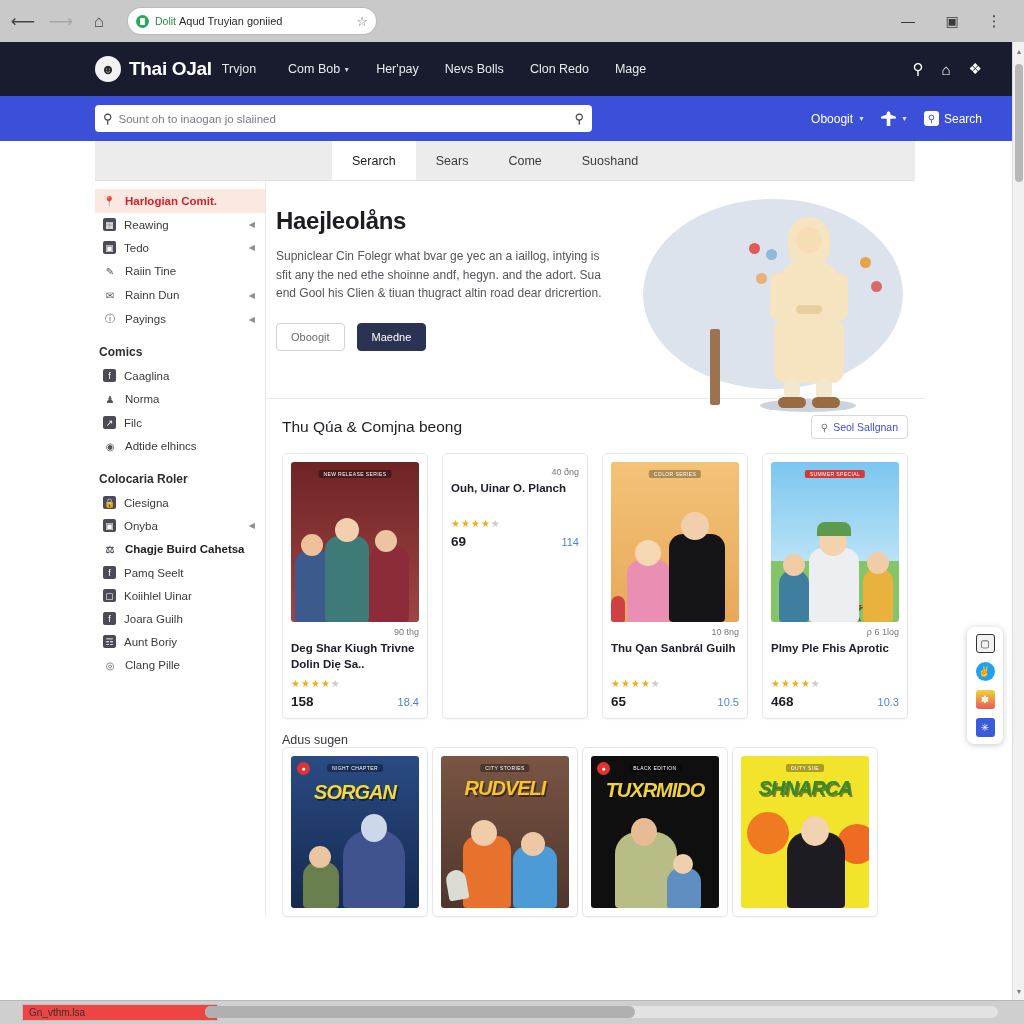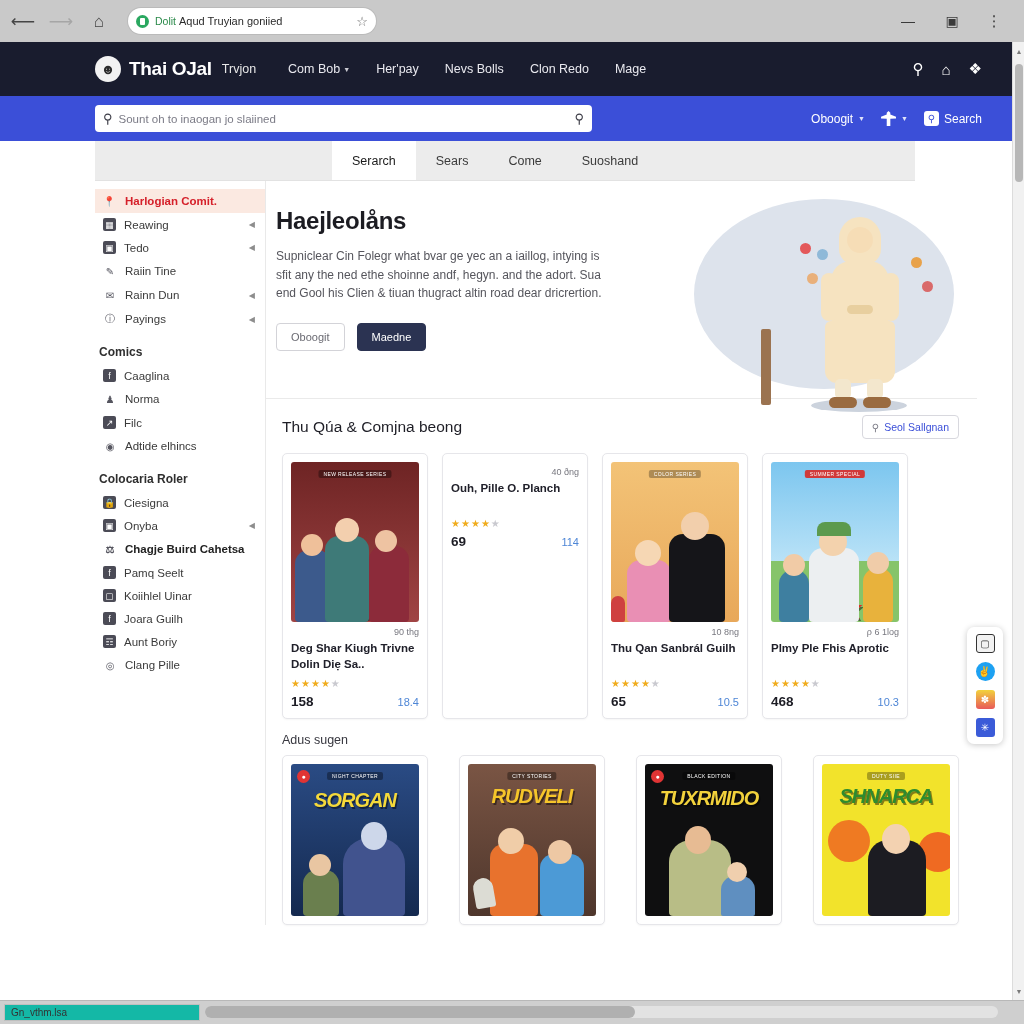--- a/index.html
+++ b/index.html
@@ -241,21 +241,21 @@
     margin-top:4px; min-height:31px;
   }
   .stars { margin-top:6px; font-size:10px; letter-spacing:1px; color:#f0ac1d; }
   .stars .off { color:#c9c9cf; }
   .card-foot { display:flex; align-items:baseline; margin-top:5px; }
   .card-num { font-size:13.5px; font-weight:bold; color:#1c1c24; }
   .card-alt { margin-left:auto; font-size:11px; color:#4e86d6; }
 
   #section2 { padding:14px 18px 0 16px; }
   #section2-title { font-size:12.5px; color:#37373f; }
-  .grid2 { display:flex; gap:31px; margin-top:8px; }
+  .grid2 { display:flex; gap:4px; }
   .card2 {
     width:146px; background:#fff; border:1px solid #e6e6ea;
     border-radius:5px; padding:8px; box-shadow:0 1px 2px rgba(0,0,0,.04);
   }
   .cover2 { width:100%; height:152px; border-radius:3px; position:relative; overflow:hidden;}
 
   
   #share-rail {
     position:absolute; right:9px; top:486px; width:36px;
     background:#fff; border-radius:7px; box-shadow:0 1px 6px rgba(0,0,0,.22);
@@ -274,21 +274,21 @@
   }
   #vscroll-thumb { position:absolute; left:2px; top:22px; width:8px; height:118px; background:#b7b7b7; border-radius:4px;}
   .scroll-arrow{ position:absolute; left:0; width:12px; height:14px; color:#7a7a7a; font-size:7px;
     display:flex; align-items:center; justify-content:center;}
 
   #statusbar {
     position:absolute; left:0; bottom:0; width:1024px; height:24px;
     background:#cfcfcf; border-top:1px solid #b8b8b8; display:flex; align-items:center;
   }
   #status-text {
-    margin-left:4px; background:#14b8a6; border:1px solid #bfbfbf;
+    margin-left:22px; background:#ef4444; border:1px solid #bfbfbf;
     font-size:10px; color:#333; padding:2px 6px; min-width:196px;
   }
   #hscroll-track {
     position:absolute; left:205px; right:26px; top:5px; height:12px;
     background:#e2e2e2; border-radius:6px;
   }
   #hscroll-thumb { position:absolute; left:0; top:0; width:430px; height:12px; background:#b0b0b0; border-radius:6px;}
 </style>
 </head>
 <body>
@@ -524,21 +524,21 @@
                 <div class="card-title">Deg Shar Kiugh Trivne Dolin Diẹ Sa..</div>
                 <div class="stars">★★★★<span class="off">★</span></div>
                 <div class="card-foot">
                   <span class="card-num">158</span>
                   <span class="card-alt">18.4</span>
                 </div>
               </div>
 
               <div class="card">
                 <div class="pages">40 ðng</div>
-                <div class="card-title">Ouh, Pille O. Planch</div>
+                <div class="card-title">Ouh, Uinar O. Planch</div>
                 <div class="stars">★★★★<span class="off">★</span></div>
                 <div class="card-foot">
                   <span class="card-num">69</span>
                   <span class="card-alt">114</span>
                 </div>
               </div>
 
               <div class="card">
                 <div class="cover" style="background:linear-gradient(#f3c377,#e8a85a);">
                   <span class="cover-sub" style="background:rgba(0,0,0,.28);">COLOR SERIES</span>

